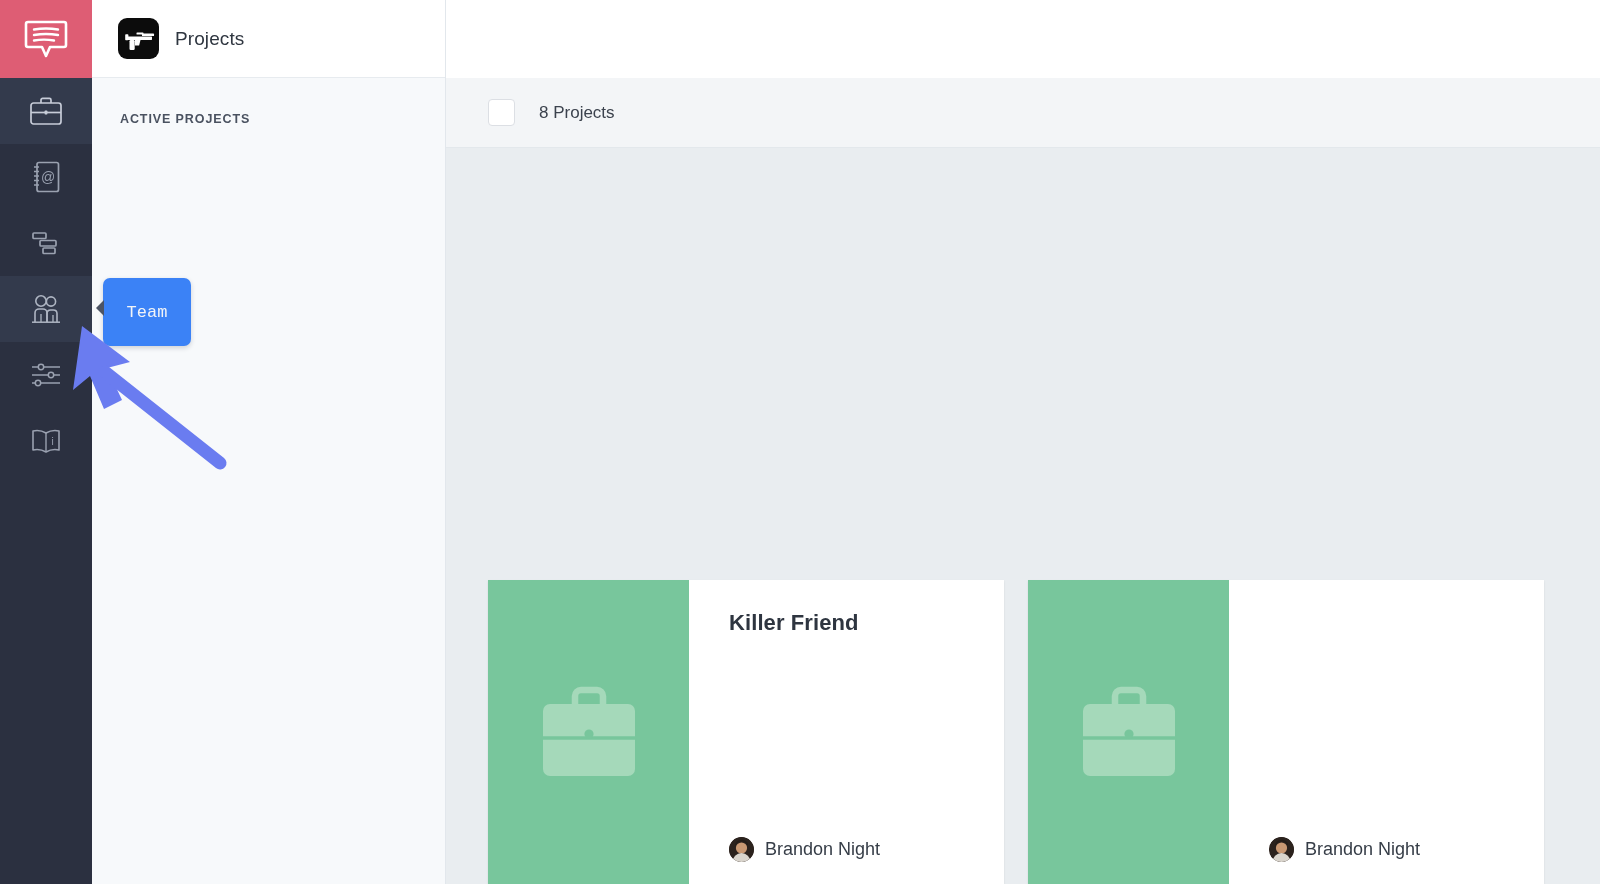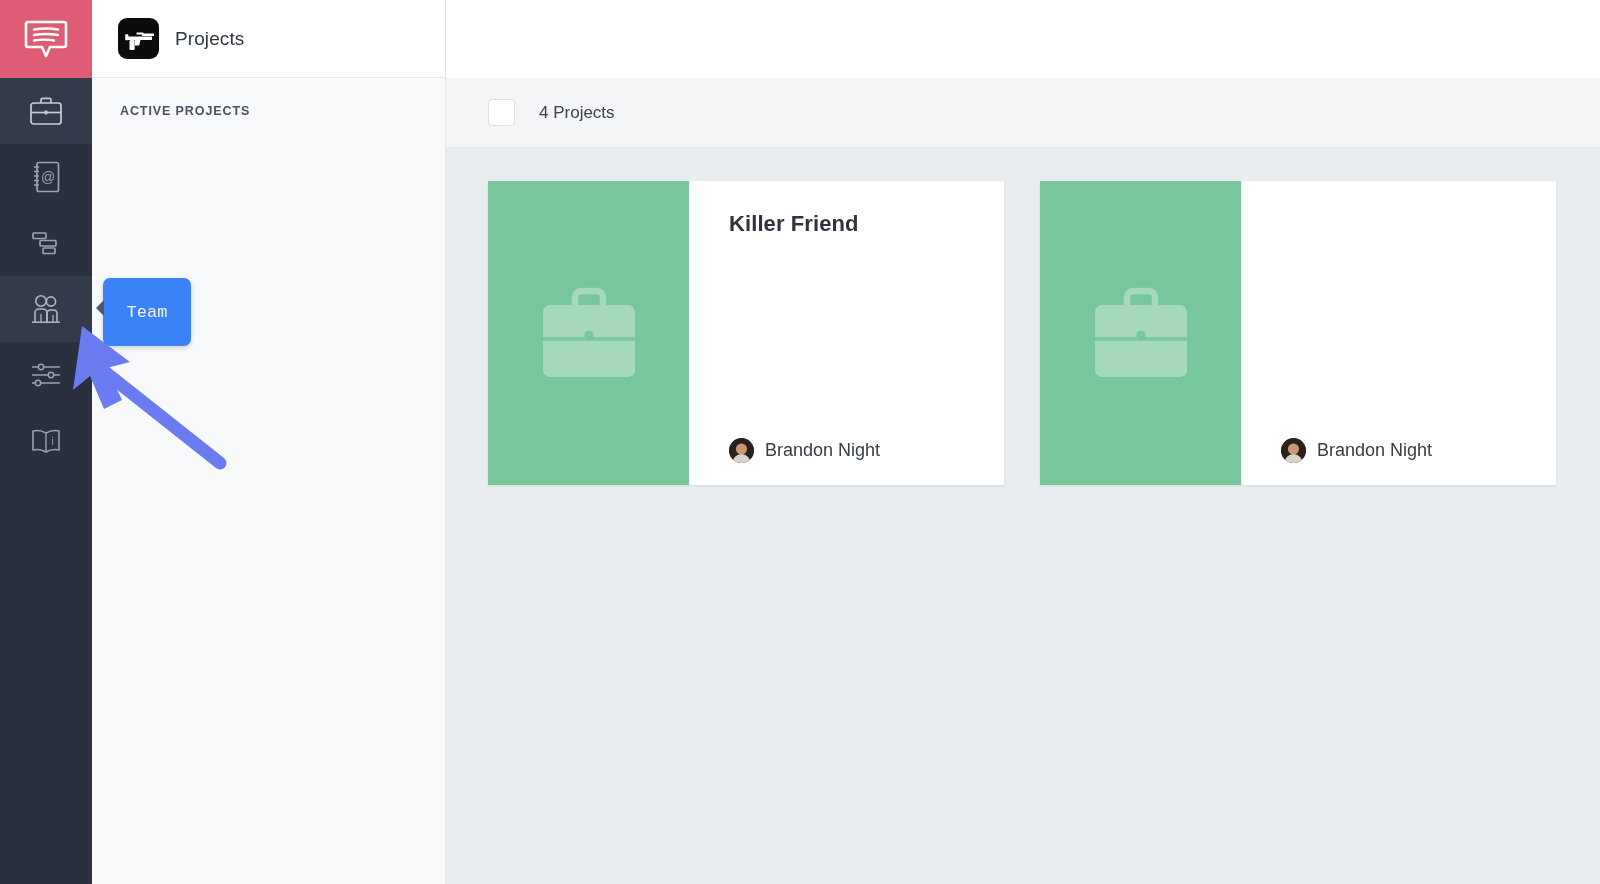--- a/index.html
+++ b/index.html
@@ -30,21 +30,21 @@
   }
   .rail-item.active { background: #333a4c; }
   .rail-item.hovered { background: #333a4c; }
 
   
   .panel {
     width: 354px; flex: 0 0 354px;
     height: 884px;
     background: #f7f9fb;
     border-right: 1px solid #e2e7ec;
-    display: flex; flex-direction: column;
+    display: flex; flex-direction: column; gap: 8px;
   }
   .panel-head {
     height: 78px;
     background: #ffffff;
     border-bottom: 1px solid #e7ebef;
     display: flex; align-items: center;
     padding-left: 26px;
     gap: 16px;
   }
   .brand-avatar {
@@ -111,22 +111,22 @@
     border: 1px solid #dcdfe4;
     border-radius: 4px;
     cursor: pointer;
     flex: 0 0 27px;
   }
   .toolbar-count { font-size: 17px; color: #3b424d; }
 
   .cards-area {
     flex: 1 1 auto;
     padding: 33px 0 0 42px;
-    display: flex; gap: 36px;
-    align-items: flex-start;
+    display: flex; gap: 24px;
+    align-items: flex-end;
     overflow: hidden;
   }
   .pcard {
     width: 516px; height: 304px;
     display: flex;
     background: #ffffff;
     box-shadow: 0 1px 2px rgba(40,50,60,.10);
     flex: 0 0 516px;
     cursor: pointer;
   }
@@ -283,21 +283,21 @@
     <div class="panel-section-label">ACTIVE PROJECTS</div>
 
   </aside>
 
   <section class="main">
 
     <div class="main-head"></div>
 
     <div class="toolbar">
       <div class="sel-checkbox"></div>
-      <div class="toolbar-count">4 Projects</div>
+      <div class="toolbar-count">8 Projects</div>
     </div>
 
     <div class="cards-area">
 
       <article class="pcard">
         <div class="pcard-thumb">
           <svg width="128" height="112" viewBox="0 0 128 112">
             <path d="M50 28 V20 A6 6 0 0 1 56 14 H72 A6 6 0 0 1 78 20 V28" fill="none" stroke="#a5d9ba" stroke-width="6.5" stroke-linejoin="round"></path>
             <rect x="18" y="28" width="92" height="72" rx="7" fill="#a5d9ba"></rect>
             <line x1="18" y1="62" x2="110" y2="62" stroke="#78c69c" stroke-width="3.4"></line>

